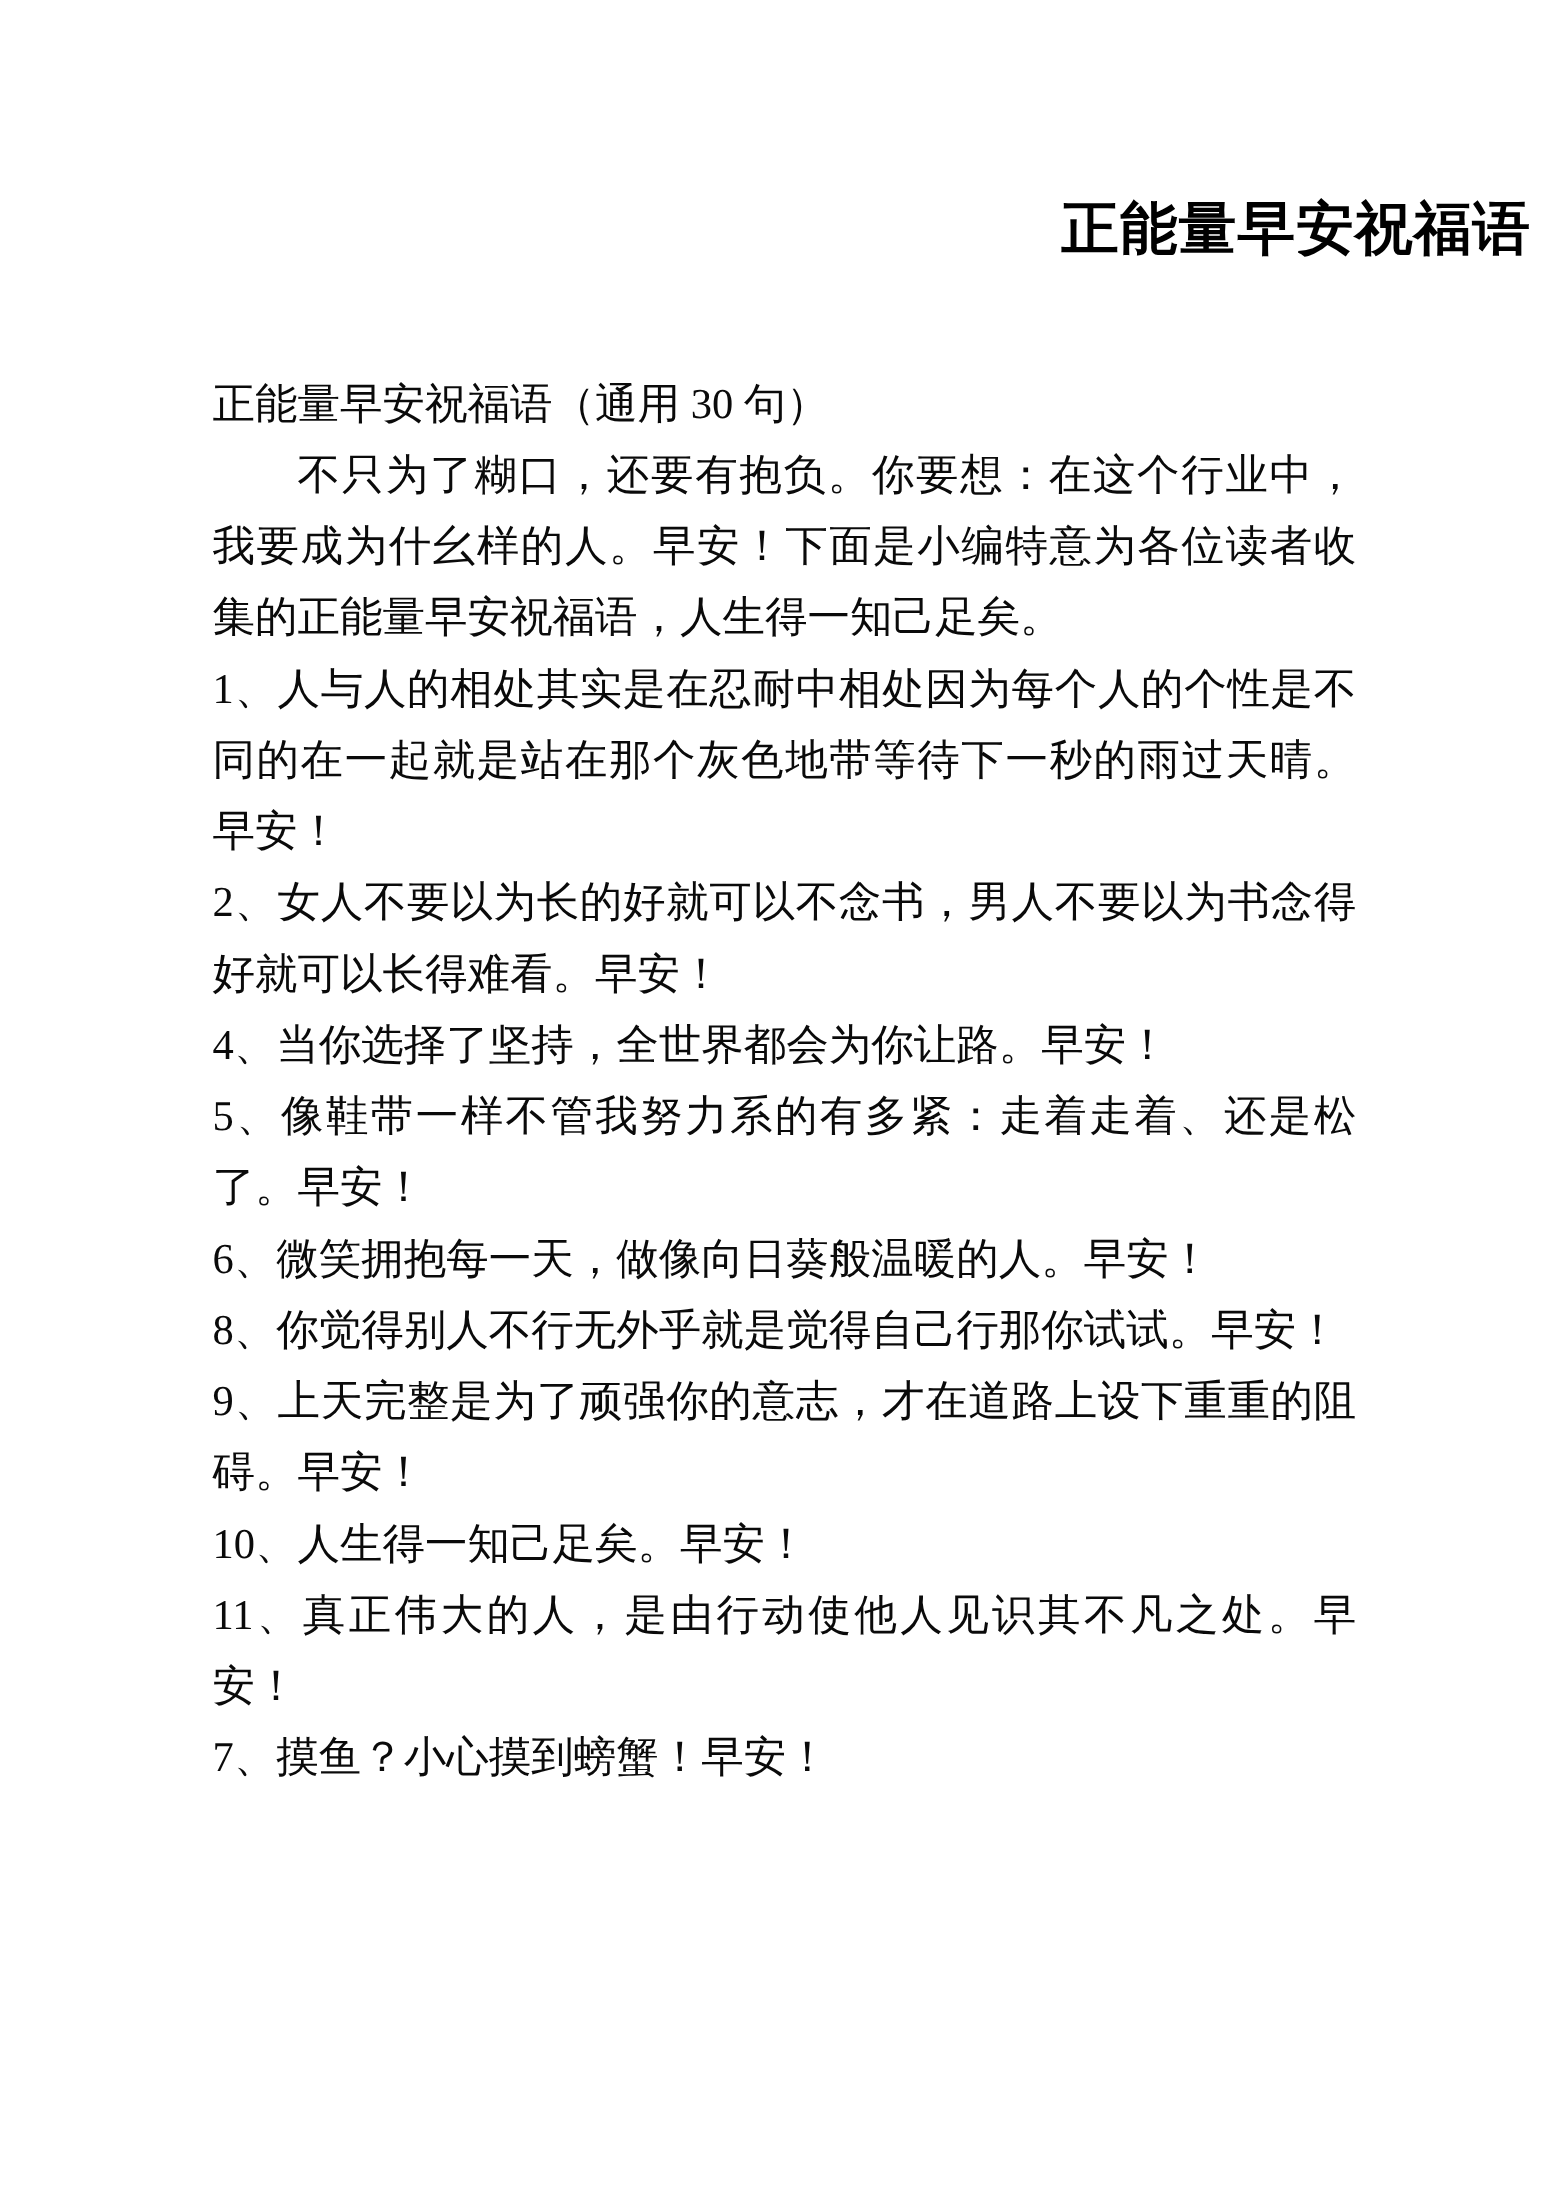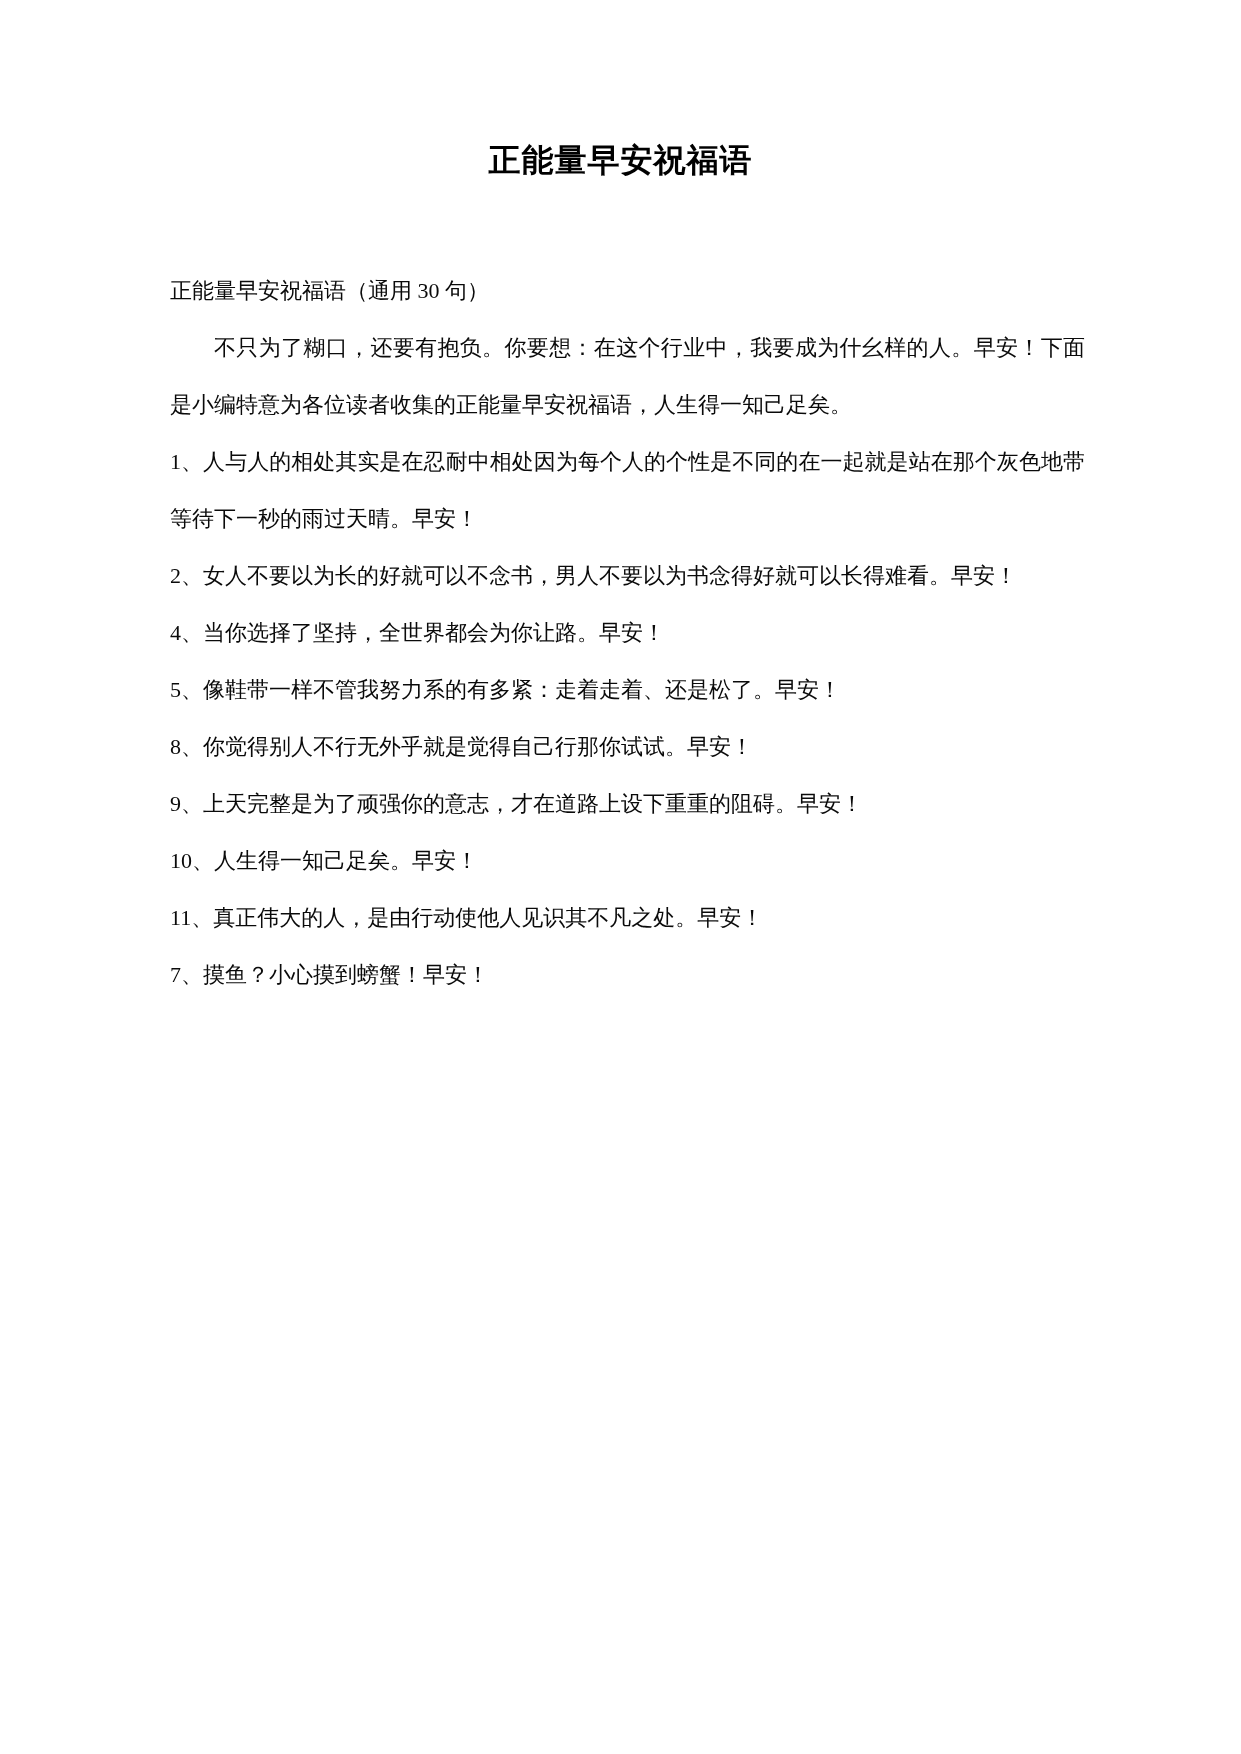--- a/index.html
+++ b/index.html
@@ -11,37 +11,37 @@
     position: relative;
     width: 1241px;
     height: 1754px;
     margin: 0 auto;
     background: #ffffff;
     overflow: hidden;
     font-family: "Liberation Serif", "DejaVu Serif", serif;
     color: #000000;
   }
   .doc-title {
-    margin: 4px;
+    margin: 16px;
     padding-top: 132px;
-    text-align: center;
-    font-size: 32px;
+    text-align: right;
+    font-size: 46px;
     font-weight: 700;
     letter-spacing: 1px;
     line-height: 1.5;
     color: #000000;
   }
   .content {
     margin-top: 78px;
     padding-left: 170px;
     padding-right: 156px;
   }
   .line {
     margin: 0;
-    font-size: 22px;
+    font-size: 34px;
     line-height: 57px;
     font-weight: 400;
     text-align: justify;
     text-justify: inter-ideograph;
     word-break: break-all;
     color: #0a0a0a;
   }
   .intro {
     text-indent: 2em;
   }
@@ -51,19 +51,20 @@
 
 <div class="page">
   <h1 class="doc-title">正能量早安祝福语</h1>
   <div class="content">
     <p class="line">正能量早安祝福语（通用 30 句）</p>
     <p class="line intro">不只为了糊口，还要有抱负。你要想：在这个行业中，我要成为什幺样的人。早安！下面是小编特意为各位读者收集的正能量早安祝福语，人生得一知己足矣。</p>
     <p class="line">1、人与人的相处其实是在忍耐中相处因为每个人的个性是不同的在一起就是站在那个灰色地带等待下一秒的雨过天晴。早安！</p>
     <p class="line">2、女人不要以为长的好就可以不念书，男人不要以为书念得好就可以长得难看。早安！</p>
     <p class="line">4、当你选择了坚持，全世界都会为你让路。早安！</p>
     <p class="line">5、像鞋带一样不管我努力系的有多紧：走着走着、还是松了。早安！</p>
+    <p class="line">6、微笑拥抱每一天，做像向日葵般温暖的人。早安！</p>
     <p class="line">8、你觉得别人不行无外乎就是觉得自己行那你试试。早安！</p>
     <p class="line">9、上天完整是为了顽强你的意志，才在道路上设下重重的阻碍。早安！</p>
     <p class="line">10、人生得一知己足矣。早安！</p>
     <p class="line">11、真正伟大的人，是由行动使他人见识其不凡之处。早安！</p>
     <p class="line">7、摸鱼？小心摸到螃蟹！早安！</p>
   </div>
 </div>
 
 </body></html>

